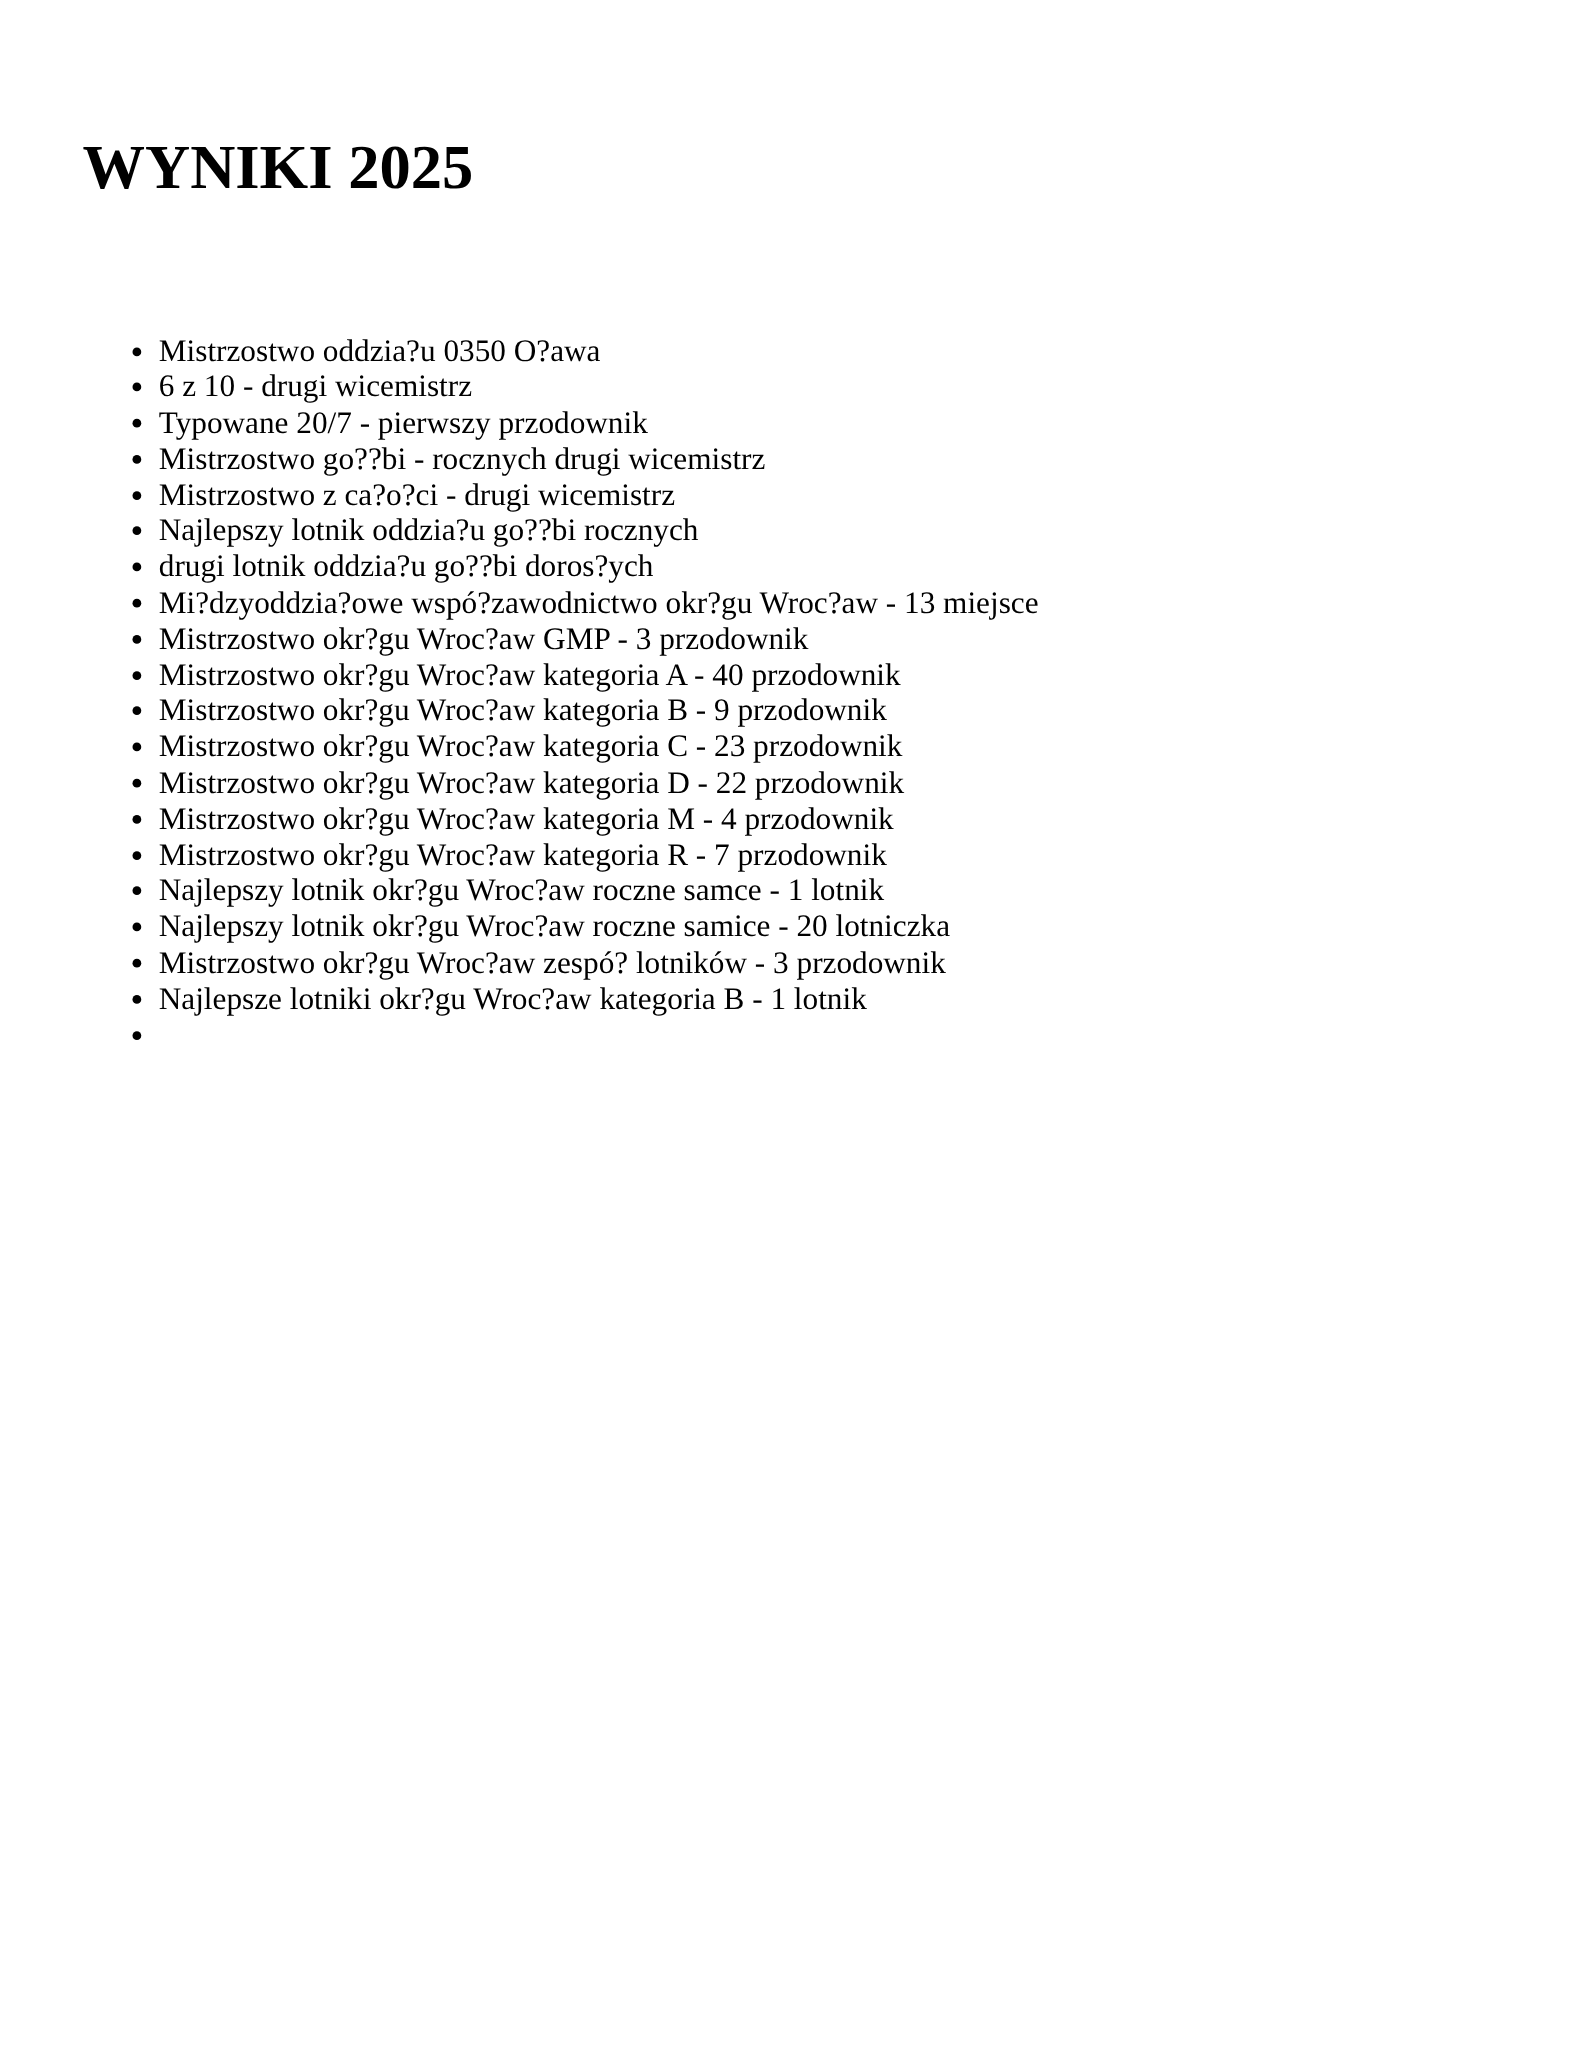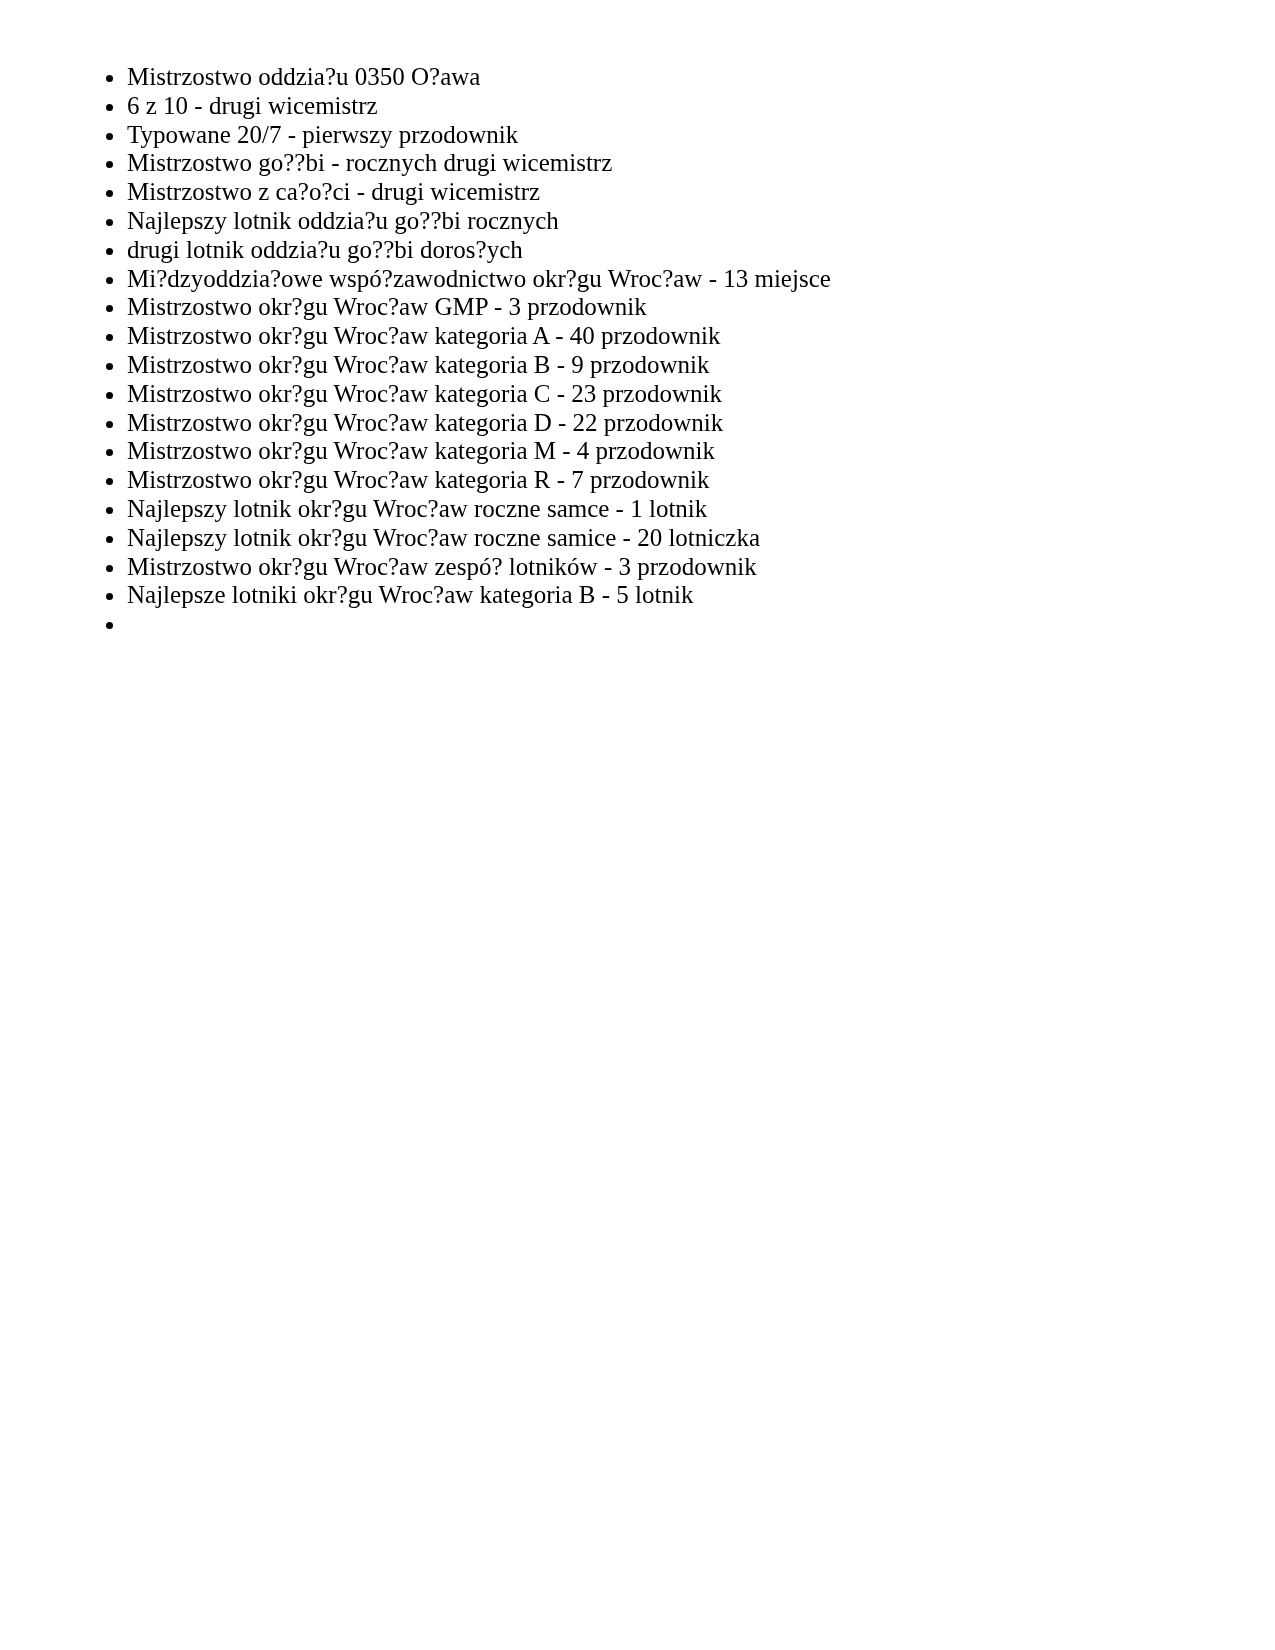--- a/index.html
+++ b/index.html
@@ -20,50 +20,51 @@
   }
   h1.title {
     margin: 105px 0 0 66px;
     font-size: 50px;
     line-height: 1.15;
     font-weight: bold;
     color: #000000;
     letter-spacing: 0px;
   }
   ul.results {
-    margin: 63px 0 0 66px;
+    margin: 105px 0 0 66px;
     padding: 0 0 0 61px;
     list-style: disc outside;
     font-size: 25px;
     line-height: 28.8px;
     color: #000000;
   }
   ul.results li {
     min-height: 28.8px;
   }
 </style>
 </head>
 <body>
 
 <div class="page">
+  <h1 class="title">WYNIKI 2025</h1>
   <ul class="results">
     <li>Mistrzostwo oddzia?u 0350 O?awa</li>
     <li>6 z 10 - drugi wicemistrz</li>
     <li>Typowane 20/7 - pierwszy przodownik</li>
     <li>Mistrzostwo go??bi - rocznych drugi wicemistrz</li>
     <li>Mistrzostwo z ca?o?ci - drugi wicemistrz</li>
     <li>Najlepszy lotnik oddzia?u go??bi rocznych</li>
     <li>drugi lotnik oddzia?u go??bi doros?ych</li>
     <li>Mi?dzyoddzia?owe wspó?zawodnictwo okr?gu Wroc?aw - 13 miejsce</li>
     <li>Mistrzostwo okr?gu Wroc?aw GMP - 3 przodownik</li>
     <li>Mistrzostwo okr?gu Wroc?aw kategoria A - 40 przodownik</li>
     <li>Mistrzostwo okr?gu Wroc?aw kategoria B - 9 przodownik</li>
     <li>Mistrzostwo okr?gu Wroc?aw kategoria C - 23 przodownik</li>
     <li>Mistrzostwo okr?gu Wroc?aw kategoria D - 22 przodownik</li>
     <li>Mistrzostwo okr?gu Wroc?aw kategoria M - 4 przodownik</li>
     <li>Mistrzostwo okr?gu Wroc?aw kategoria R - 7 przodownik</li>
     <li>Najlepszy lotnik okr?gu Wroc?aw roczne samce - 1 lotnik</li>
     <li>Najlepszy lotnik okr?gu Wroc?aw roczne samice - 20 lotniczka</li>
     <li>Mistrzostwo okr?gu Wroc?aw zespó? lotników - 3 przodownik</li>
-    <li>Najlepsze lotniki okr?gu Wroc?aw kategoria B - 5 lotnik</li>
+    <li>Najlepsze lotniki okr?gu Wroc?aw kategoria B - 1 lotnik</li>
     <li></li>
   </ul>
 </div>
 
 </body></html>

